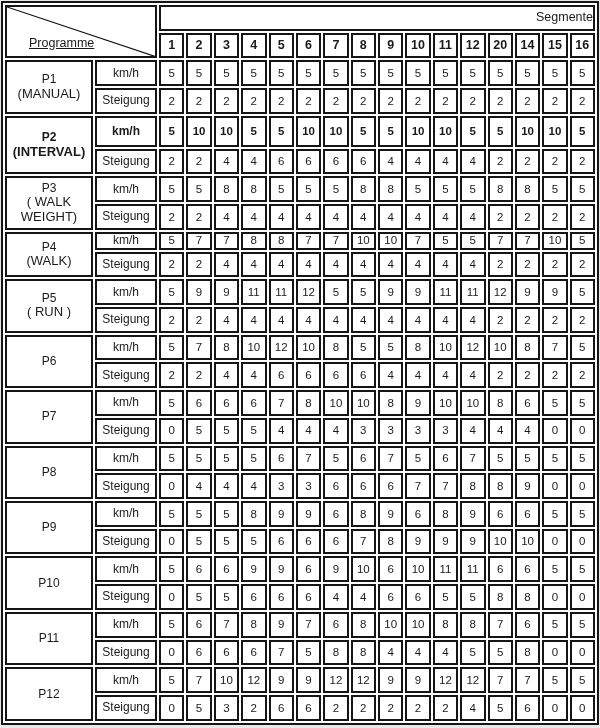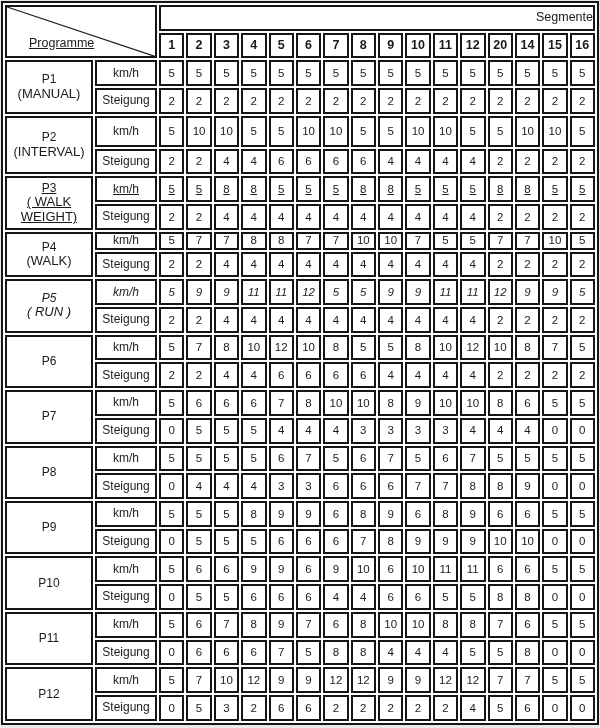--- a/index.html
+++ b/index.html
@@ -127,21 +127,21 @@
           <td class="value-cell">2</td>
           <td class="value-cell">2</td>
           <td class="value-cell">2</td>
           <td class="value-cell">2</td>
           <td class="value-cell">2</td>
           <td class="value-cell">2</td>
           <td class="value-cell">2</td>
           <td class="value-cell">2</td>
           <td class="value-cell">2</td>
         </tr>
-        <tr style="height: 30px;">
+        <tr style="height: 30px; font-weight: bold;">
           <td class="prog-cell" rowspan="2">
             <div class="prog-name">P2</div>
             <div class="prog-sub">(INTERVAL)</div>
           </td>
           <td class="unit-cell">km/h</td>
           <td class="value-cell">5</td>
           <td class="value-cell">10</td>
           <td class="value-cell">10</td>
           <td class="value-cell">5</td>
           <td class="value-cell">5</td>
@@ -169,21 +169,21 @@
           <td class="value-cell">6</td>
           <td class="value-cell">4</td>
           <td class="value-cell">4</td>
           <td class="value-cell">4</td>
           <td class="value-cell">4</td>
           <td class="value-cell">2</td>
           <td class="value-cell">2</td>
           <td class="value-cell">2</td>
           <td class="value-cell">2</td>
         </tr>
-        <tr style="height: 25px; text-decoration: underline;">
+        <tr style="height: 25px;">
           <td class="prog-cell" rowspan="2">
             <div class="prog-name">P3</div>
             <div class="prog-sub">( WALK WEIGHT)</div>
           </td>
           <td class="unit-cell">km/h</td>
           <td class="value-cell">5</td>
           <td class="value-cell">5</td>
           <td class="value-cell">8</td>
           <td class="value-cell">8</td>
           <td class="value-cell">5</td>
@@ -253,21 +253,21 @@
           <td class="value-cell">4</td>
           <td class="value-cell">4</td>
           <td class="value-cell">4</td>
           <td class="value-cell">4</td>
           <td class="value-cell">4</td>
           <td class="value-cell">2</td>
           <td class="value-cell">2</td>
           <td class="value-cell">2</td>
           <td class="value-cell">2</td>
         </tr>
-        <tr style="height: 25px; font-style: italic;">
+        <tr style="height: 25px;">
           <td class="prog-cell" rowspan="2">
             <div class="prog-name">P5</div>
             <div class="prog-sub">( RUN )</div>
           </td>
           <td class="unit-cell">km/h</td>
           <td class="value-cell">5</td>
           <td class="value-cell">9</td>
           <td class="value-cell">9</td>
           <td class="value-cell">11</td>
           <td class="value-cell">11</td>

